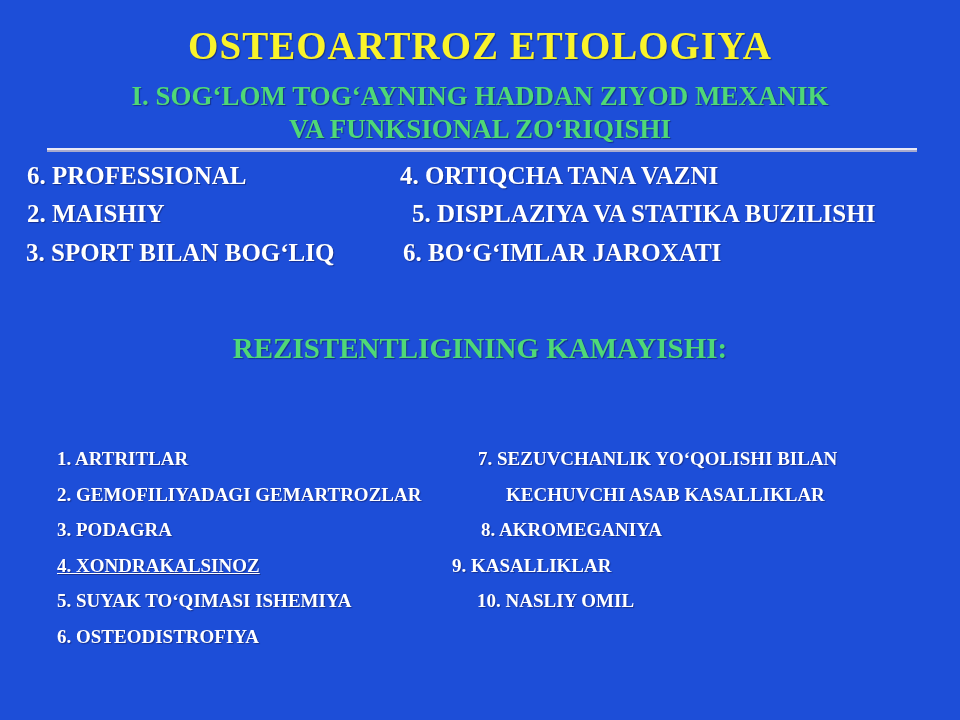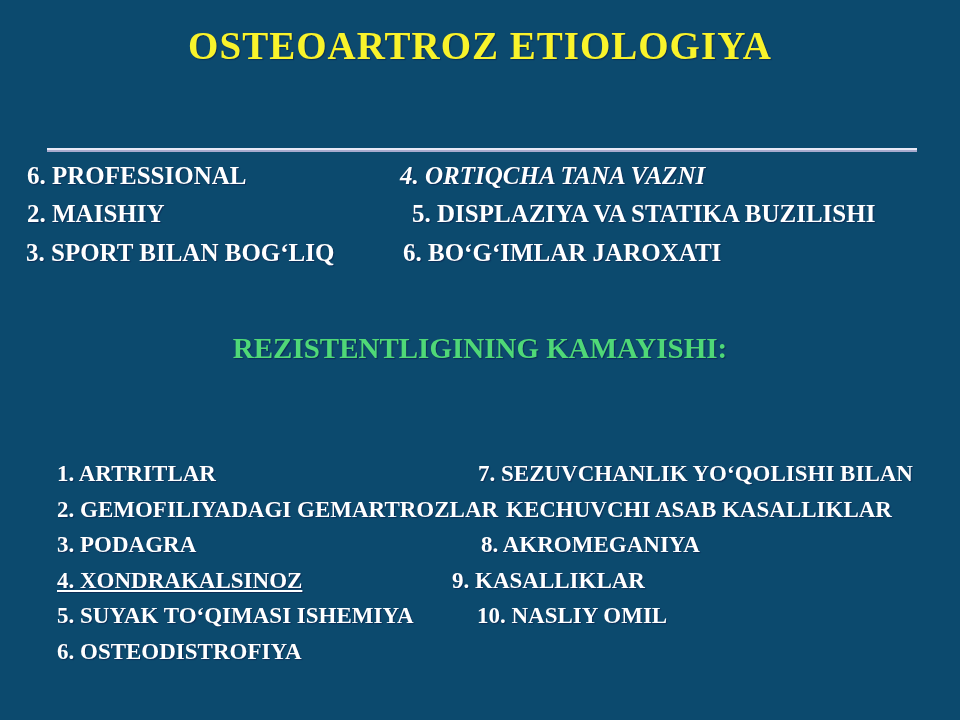--- a/index.html
+++ b/index.html
@@ -4,21 +4,21 @@
 <style>
   html, body {
     margin: 0;
     padding: 0;
     background: #3534c8;
   }
   .slide {
     position: relative;
     width: 960px;
     height: 720px;
-    background: #0c4a6e;
+    background: #1d4ed8;
     overflow: hidden;
     font-family: "Liberation Serif", "DejaVu Serif", serif;
     font-weight: bold;
   }
   .title {
     position: absolute;
     left: 0; right: 0;
     top: 26px;
     text-align: center;
     font-size: 39px;
@@ -57,37 +57,41 @@
     text-shadow: 1px 1px 1px rgba(10,10,60,0.45);
   }
   .item {
     position: absolute;
     color: #ffffff;
     white-space: nowrap;
     line-height: 1;
     text-shadow: 1px 1px 1px rgba(10,10,60,0.45);
   }
   .s1 { font-size: 25px; }
-  .s2 { font-size: 23px; margin-top: 13px; }
+  .s2 { font-size: 19px; }
 </style>
 </head>
 <body>
 
 <div class="slide">
 
   <div class="title">OSTEOARTROZ ETIOLOGIYA</div>
 
+  <div class="heading1">
+    <div>I. SOG‘LOM TOG‘AYNING HADDAN ZIYOD MEXANIK</div>
+    <div>VA FUNKSIONAL ZO‘RIQISHI</div>
+  </div>
 
   <div class="divider"></div>
 
   <div>
     <span class="item s1" style="left:27px;  top:163px;">6. PROFESSIONAL</span>
     <span class="item s1" style="left:27px;  top:201px;">2. MAISHIY</span>
     <span class="item s1" style="left:26px;  top:240px;">3. SPORT BILAN BOG‘LIQ</span>
-    <span class="item s1" style="left:400px; top:163px;font-style:italic;">4. ORTIQCHA TANA VAZNI</span>
+    <span class="item s1" style="left:400px; top:163px;">4. ORTIQCHA TANA VAZNI</span>
     <span class="item s1" style="left:412px; top:201px;">5. DISPLAZIYA VA STATIKA BUZILISHI</span>
     <span class="item s1" style="left:403px; top:240px;">6. BO‘G‘IMLAR JAROXATI</span>
   </div>
 
   <div class="heading2">
     <div>REZISTENTLIGINING KAMAYISHI:</div>
   </div>
 
   <div>
     <span class="item s2" style="left:57px;  top:449px;">1. ARTRITLAR</span>

